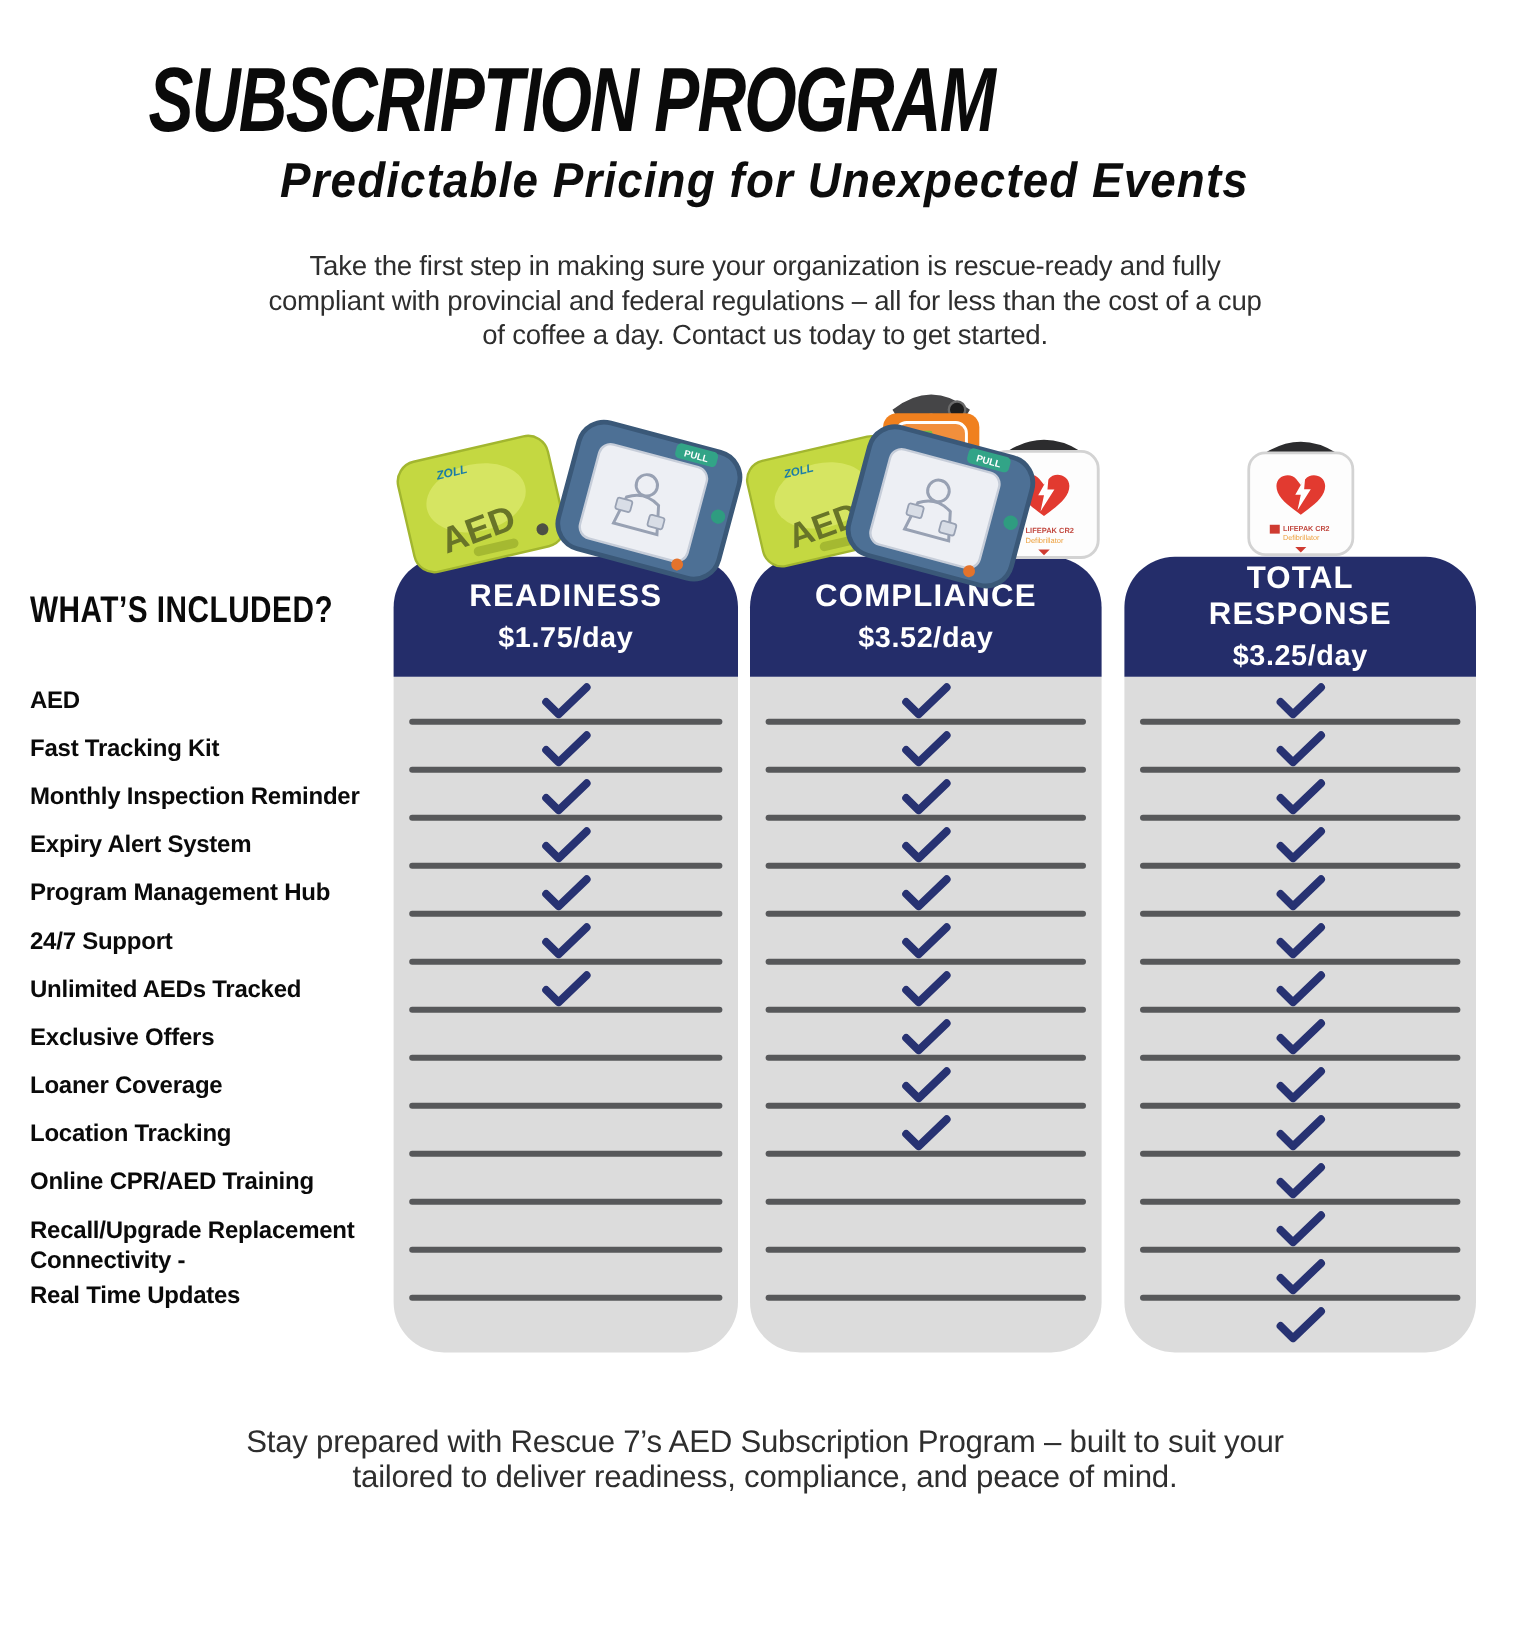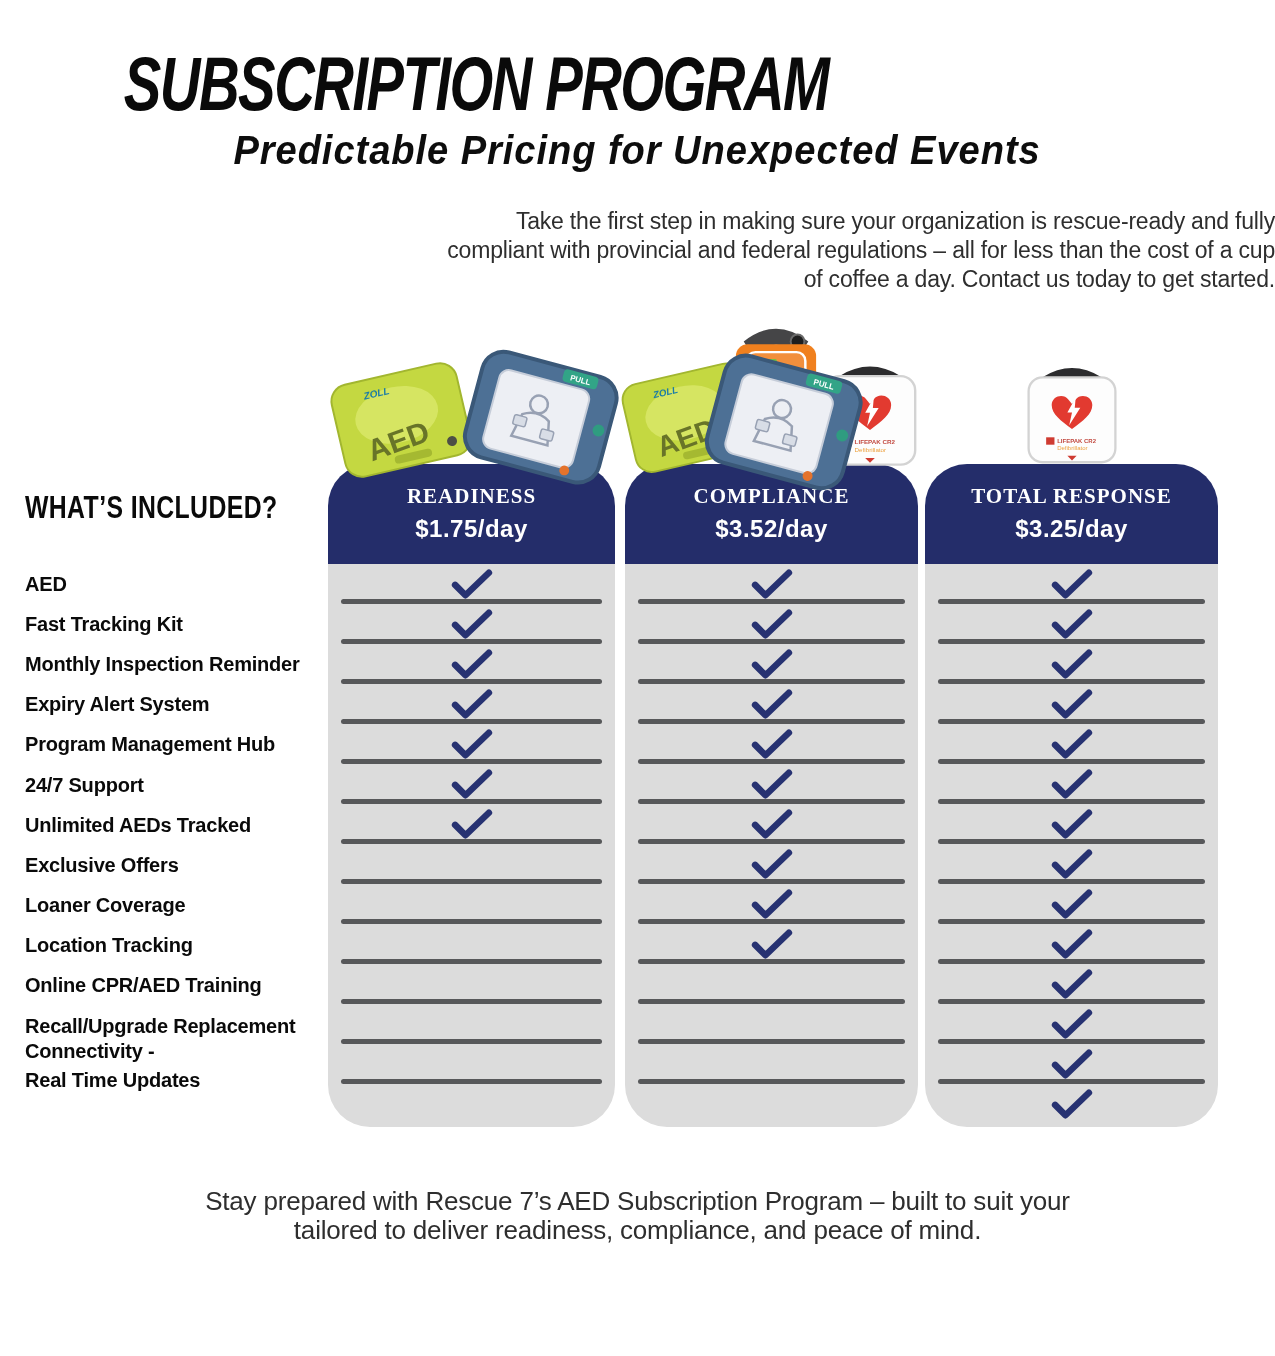--- a/index.html
+++ b/index.html
@@ -15,61 +15,61 @@
   .title {
     display: inline-block; font-size: 76px; font-weight: bold; font-style: italic;
     letter-spacing: -2px; transform: scaleX(0.74); color: #0a0a0a;
   }
   .subtitle-wrap { text-align: center; white-space: nowrap; }
   .subtitle {
     display: inline-block; font-size: 41px; font-weight: bold; font-style: italic;
     letter-spacing: 1px; transform: scaleX(0.93); color: #0d0d0d;
   }
   .intro { margin-top: 33px; font-size: 23px; line-height: 29px; color: #2e2e2e; letter-spacing: -0.2px; }
-  .intro div { text-align: right; }
+  .intro div { text-align: center; }
 
   
   .plans { display: flex; align-items: flex-start; padding-left: 25px; margin-top: 22px; }
   .labels-col { width: 303px; flex: none; position: relative; }
   .included-heading-wrap { position: absolute; top: 174px; left: 0; white-space: nowrap; }
   .included-heading {
     display: inline-block; font-size: 31px; font-weight: bold; letter-spacing: 0.5px;
     transform: scaleX(0.80); transform-origin: left center; color: #0a0a0a;
   }
   .feature-rows { padding-top: 248px; }
   .feature-row { height: 40.2px; display: flex; align-items: center; }
   .feature-label {
     font-size: 20px; font-weight: bold; letter-spacing: -0.2px; color: #0a0a0a;
     white-space: pre-line; line-height: 29px;
   }
 
   .plan-col { flex: none; position: relative; }
   .plan-col.c2 { margin-left: 10px; }
-  .plan-col.c3 { margin-left: 7px; }
+  .plan-col.c3 { margin-left: 19px; }
   .w1 { width: 287px; } .w2 { width: 293px; } .w3 { width: 293px; }
 
   .devices { position: relative; height: 148px; z-index: 2; }
   .dev { position: absolute; }
   .r-zoll    { left: 6px;  bottom: -6px;  width: 134px; transform: rotate(-13deg); }
   .r-philips { right: 0;   bottom: -12px; width: 148px; transform: rotate(15deg); z-index: 2; }
   .c-zoll    { left: 0;    bottom: -2px;  width: 128px; transform: rotate(-13deg); z-index: 1; }
   .c-cardiac { left: 106px; top: -2px;    width: 90px;  z-index: 2; }
   .c-lifepak { right: -2px; bottom: -4px; width: 100px; z-index: 3; }
   .c-philips { left: 84px; bottom: -18px; width: 150px; transform: rotate(15deg); z-index: 4; }
   .t-lifepak { left: 50%;  margin-left: -48px; bottom: -2px; width: 96px; }
 
   .plan-header {
     position: relative; height: 100px; background: #242d6a;
     border-radius: 42px 42px 0 0; color: #ffffff;
     display: flex; flex-direction: column; justify-content: center; align-items: center;
     row-gap: 7px;
   }
   .plan-name {
-    font-size: 21px; font-weight: bold; letter-spacing: 1px; text-align: center;
-    line-height: 1.12; max-width: 210px; font-family: Liberation Serif, serif;
+    font-size: 26px; font-weight: bold; letter-spacing: 1px; text-align: center;
+    line-height: 1.12; max-width: 210px;
   }
   .plan-price { font-size: 24px; font-weight: bold; letter-spacing: 0.5px; }
 
   .plan-body { background: #dcdcdc; border-radius: 0 0 42px 42px; padding-bottom: 3px; }
   .check-row {
     height: 40px; position: relative;
     display: flex; align-items: center; justify-content: center;
   }
   .check { width: 42px; height: 30px; }
   .check polyline {

